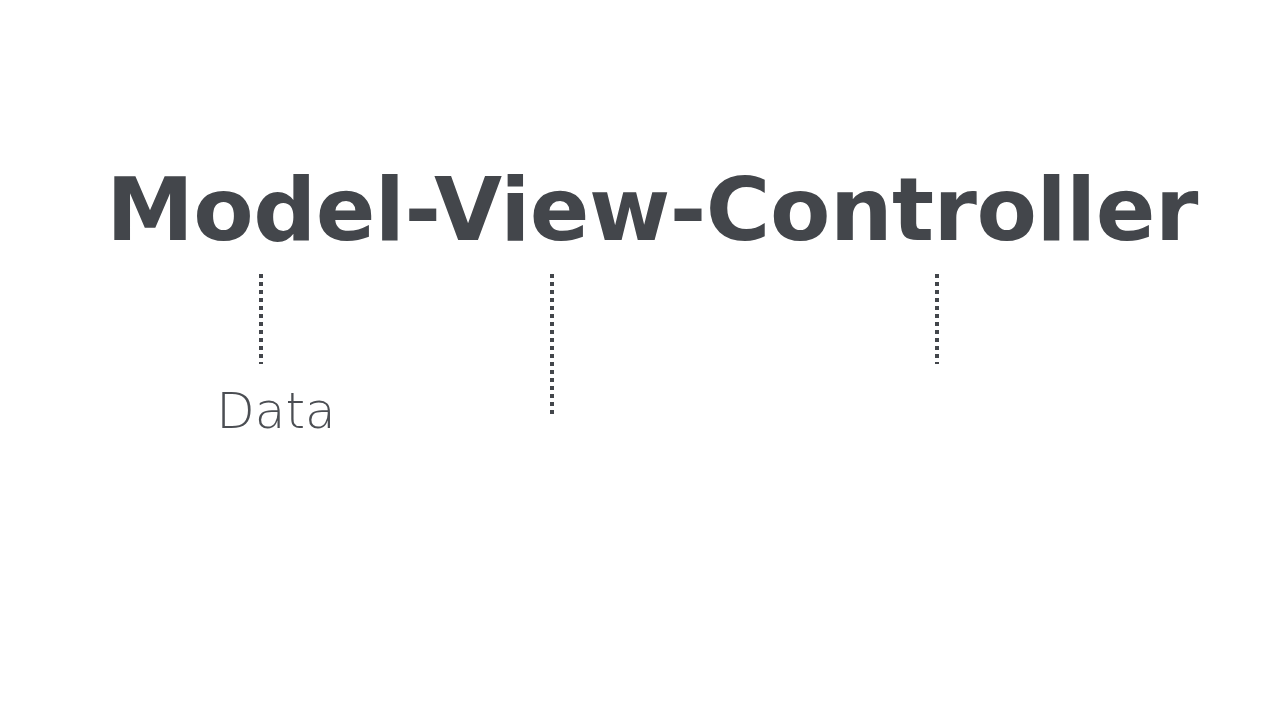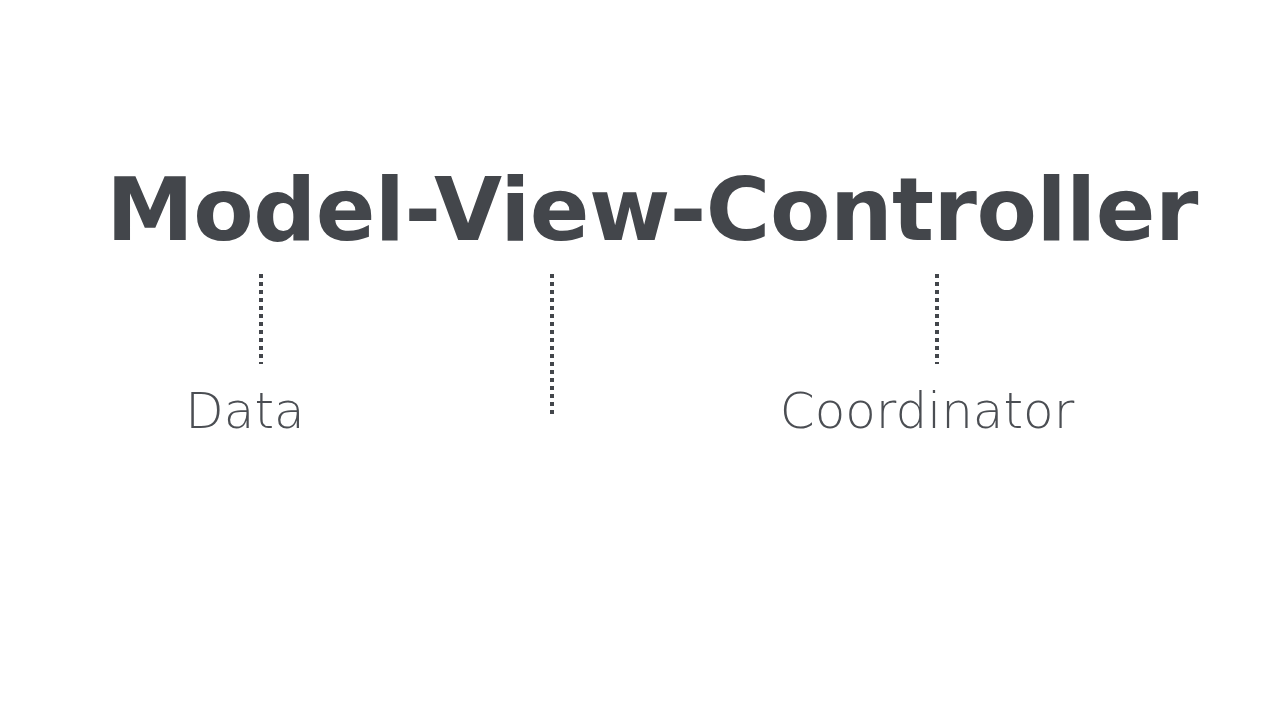--- a/index.html
+++ b/index.html
@@ -75,21 +75,21 @@
     font-family: "DejaVu Sans", "Liberation Sans", sans-serif;
     font-weight: 300;
     font-size: 50px;
     color: #4b4e53;
     white-space: nowrap;
     line-height: 58px;
     text-align: center;
   }
 
   #label-data {
-    left: 45px;
+    left: 76px;
     top: 382px;
     width: 400px;
   }
   #label-user-interface {
     left: 345px;
     top: 433px;
     width: 400px;
   }
   #label-coordinator {
     left: 727px;
@@ -106,15 +106,14 @@
 
   <div class="connector" id="connector-model"></div>
 
   <div class="connector" id="connector-view"></div>
 
   <div class="connector" id="connector-controller"></div>
 
   <div class="annotation" id="label-data">Data</div>
 
 
-  <div class="annotation" id="label-coordinator">Coordinator</div>
 
 </div>
 
 </body></html>

